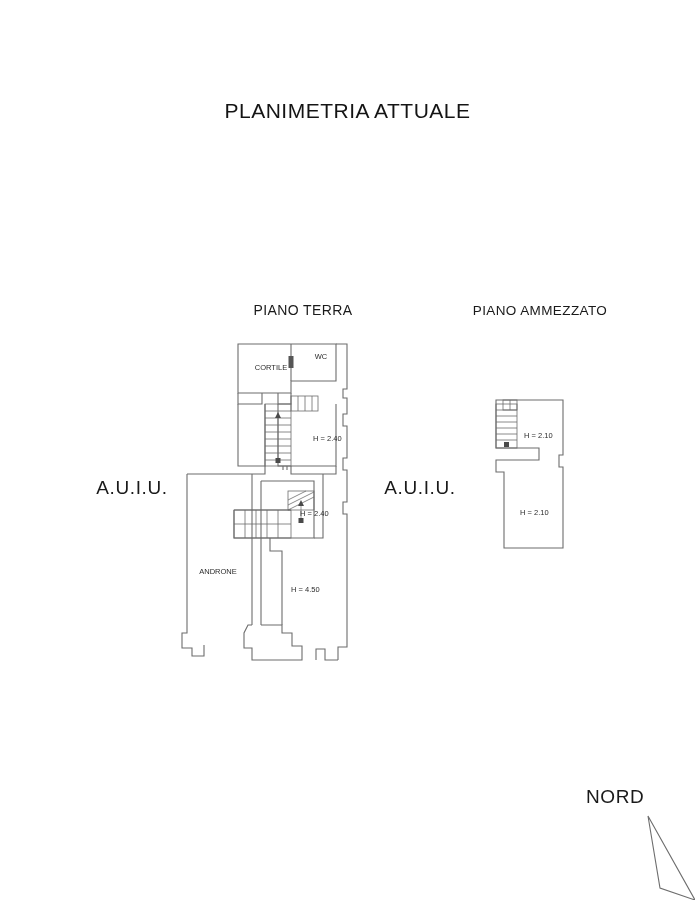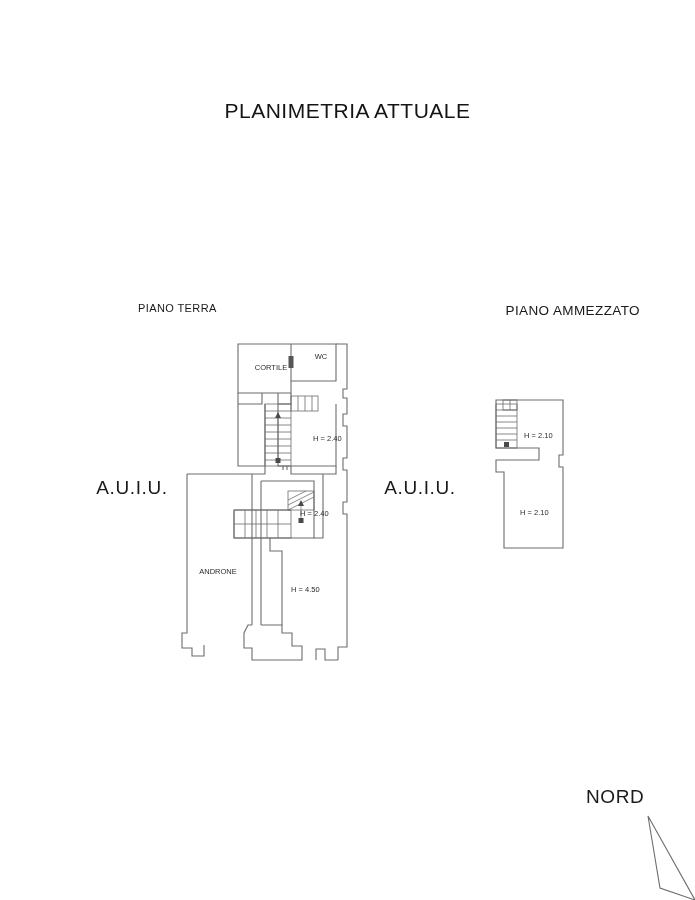--- a/index.html
+++ b/index.html
@@ -31,28 +31,29 @@
     width: 695px;
     text-align: center;
     font-size: 21px;
     letter-spacing: 0.5px;
     color: #141414;
   }
   #label-piano-terra {
     left: 138px;
     top: 302px;
     width: 330px;
-    font-size: 11px;
+    text-align: center;
+    font-size: 14px;
     letter-spacing: 0.4px;
   }
   #label-piano-ammezzato {
     left: 440px;
     top: 302px;
     width: 200px;
-    text-align: right;
+    text-align: center;
     font-size: 13.5px;
     letter-spacing: 0.4px;
     line-height: 17px;
   }
   #label-piano-ammezzato .l2 {
     display: block;
     padding-left: 28px;
   }
   #label-auiu-left {
     left: 52px;

